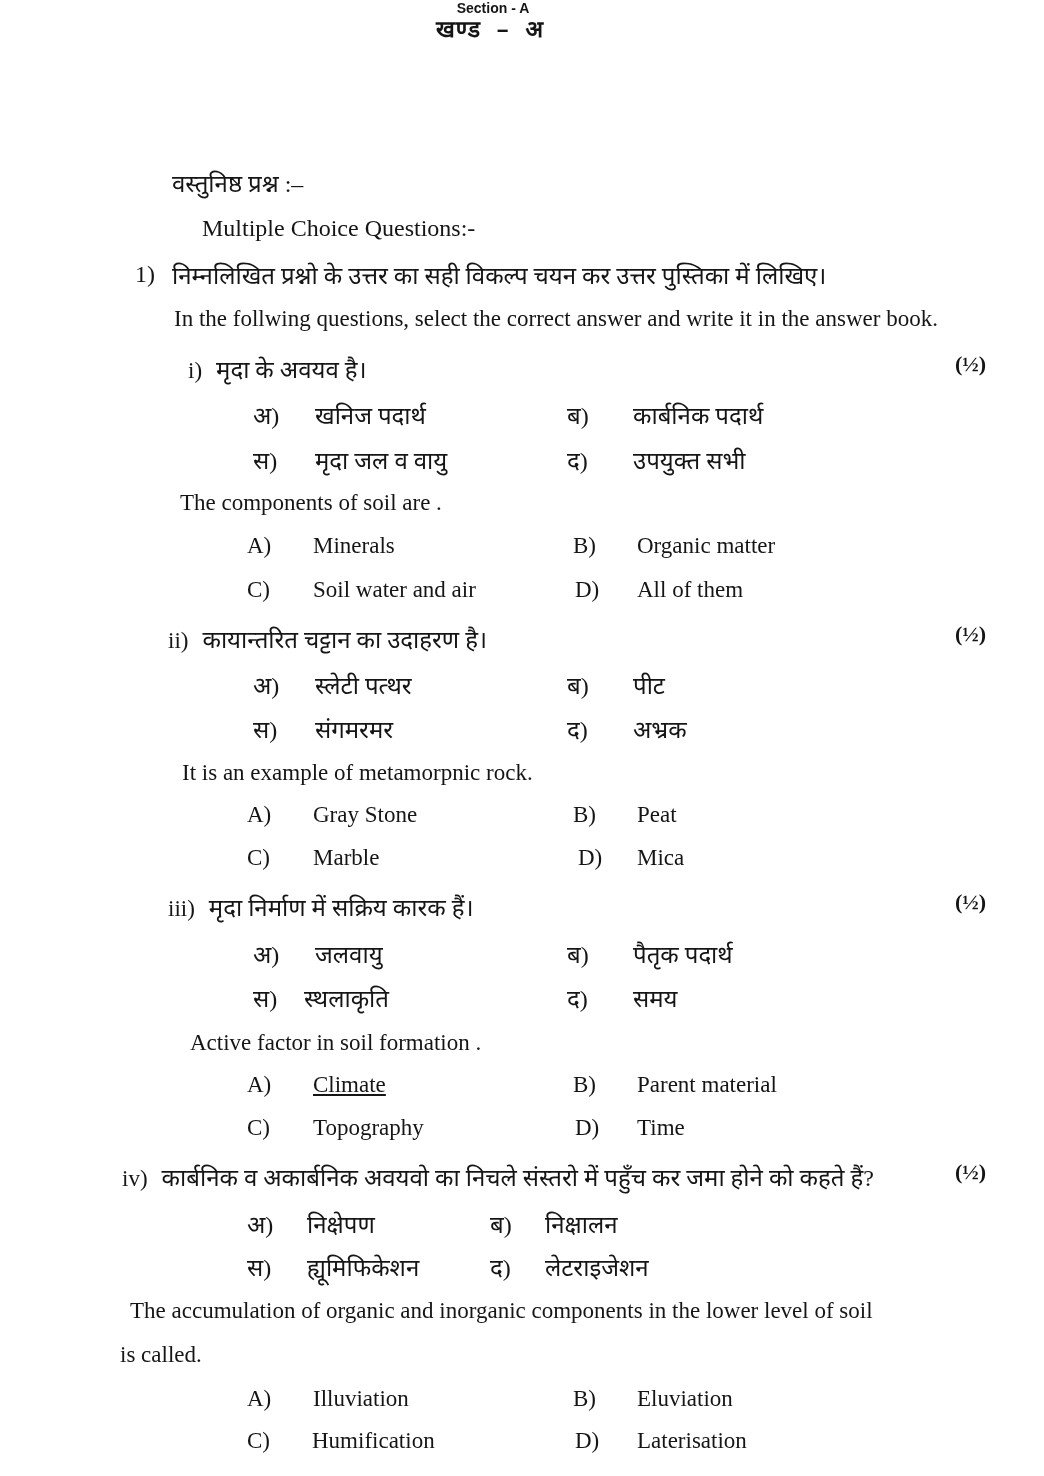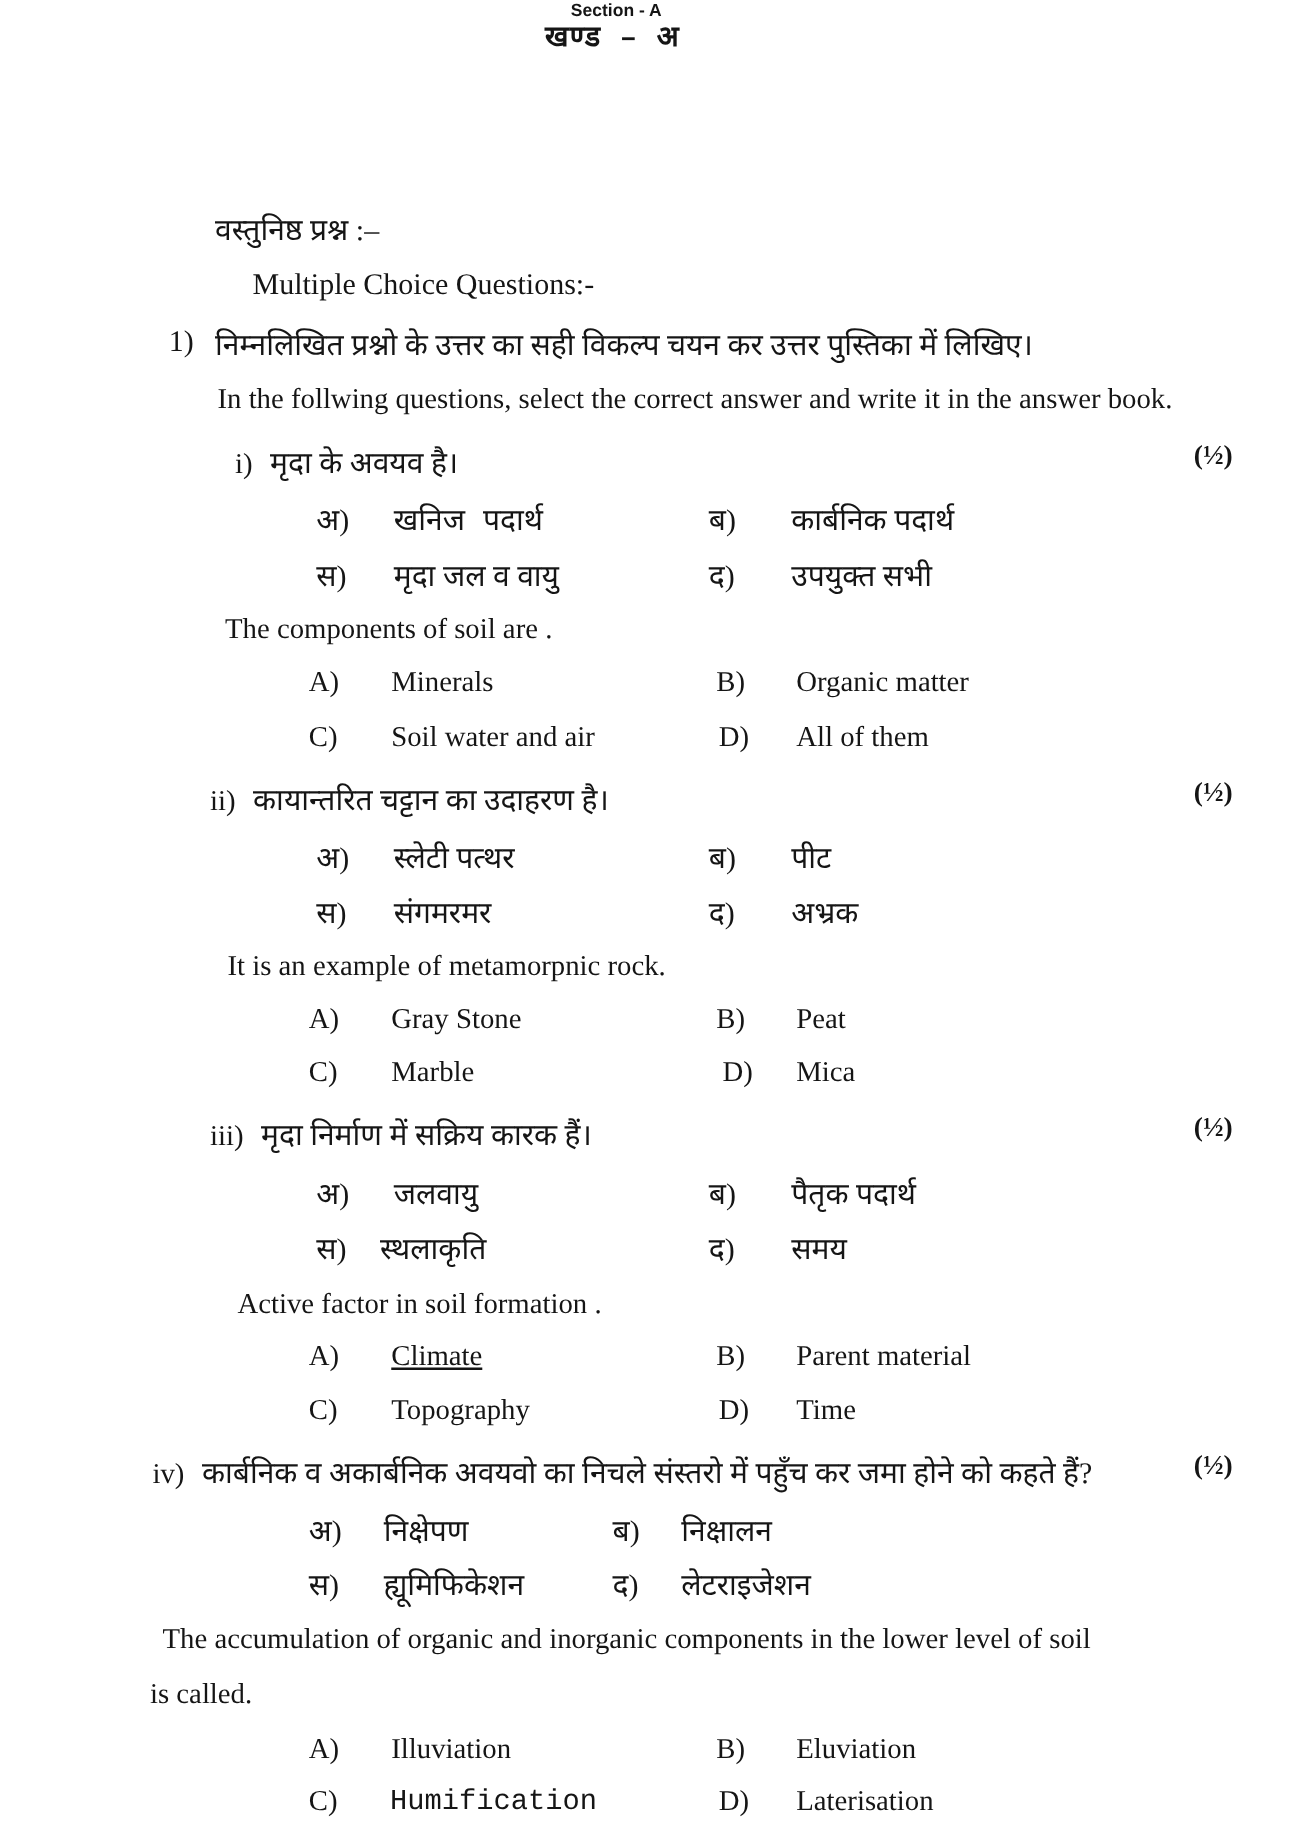--- a/index.html
+++ b/index.html
@@ -28,21 +28,21 @@
   <div class="abs en" style="left:135px;top:261px;font-size:24px;">1)</div>
   <div class="abs en" style="left:174px;top:306px;">In the follwing questions, select the correct answer and write it in the answer book.</div>
   <div class="abs hi" style="left:172px;top:258px;">निम्नलिखित प्रश्नो के उत्तर का सही विकल्प चयन कर उत्तर पुस्तिका में लिखिए।</div>
 
   <div class="abs hi" style="left:188px;top:352px;">
     <span class="en qnum">i)</span><span>मृदा के अवयव है।</span>
   </div>
   <div class="abs marks" style="left:955px;top:351px;">(½)</div>
 
   <div class="abs hi" style="left:253px;top:398px;">अ)</div>
-  <div class="abs hi" style="left:315px;top:398px;font-family:Liberation Mono, monospace;">खनिज पदार्थ</div>
+  <div class="abs hi" style="left:315px;top:398px;">खनिज पदार्थ</div>
   <div class="abs hi" style="left:567px;top:398px;">ब)</div>
   <div class="abs hi" style="left:633px;top:398px;">कार्बनिक पदार्थ</div>
   <div class="abs hi" style="left:253px;top:443px;">स)</div>
   <div class="abs hi" style="left:315px;top:443px;">मृदा जल व वायु</div>
   <div class="abs hi" style="left:567px;top:443px;">द)</div>
   <div class="abs hi" style="left:633px;top:443px;">उपयुक्त सभी</div>
 
   <div class="abs en" style="left:180px;top:490px;">The components of soil are .</div>
 
   <div class="abs en" style="left:247px;top:533px;">A)</div>
@@ -119,17 +119,17 @@
   <div class="abs hi" style="left:545px;top:1250px;">लेटराइजेशन</div>
 
   <div class="abs en" style="left:130px;top:1298px;">The accumulation of organic and inorganic components in the lower level of soil</div>
   <div class="abs en" style="left:120px;top:1342px;">is called.</div>
 
   <div class="abs en" style="left:247px;top:1386px;">A)</div>
   <div class="abs en" style="left:313px;top:1386px;">Illuviation</div>
   <div class="abs en" style="left:573px;top:1386px;">B)</div>
   <div class="abs en" style="left:637px;top:1386px;">Eluviation</div>
   <div class="abs en" style="left:247px;top:1428px;">C)</div>
-  <div class="abs en" style="left:312px;top:1428px;font-family:Liberation Mono, monospace;">Humification</div>
+  <div class="abs en" style="left:312px;top:1428px;">Humification</div>
   <div class="abs en" style="left:575px;top:1428px;">D)</div>
   <div class="abs en" style="left:637px;top:1428px;">Laterisation</div>
 
 </div>
 
 </body></html>

